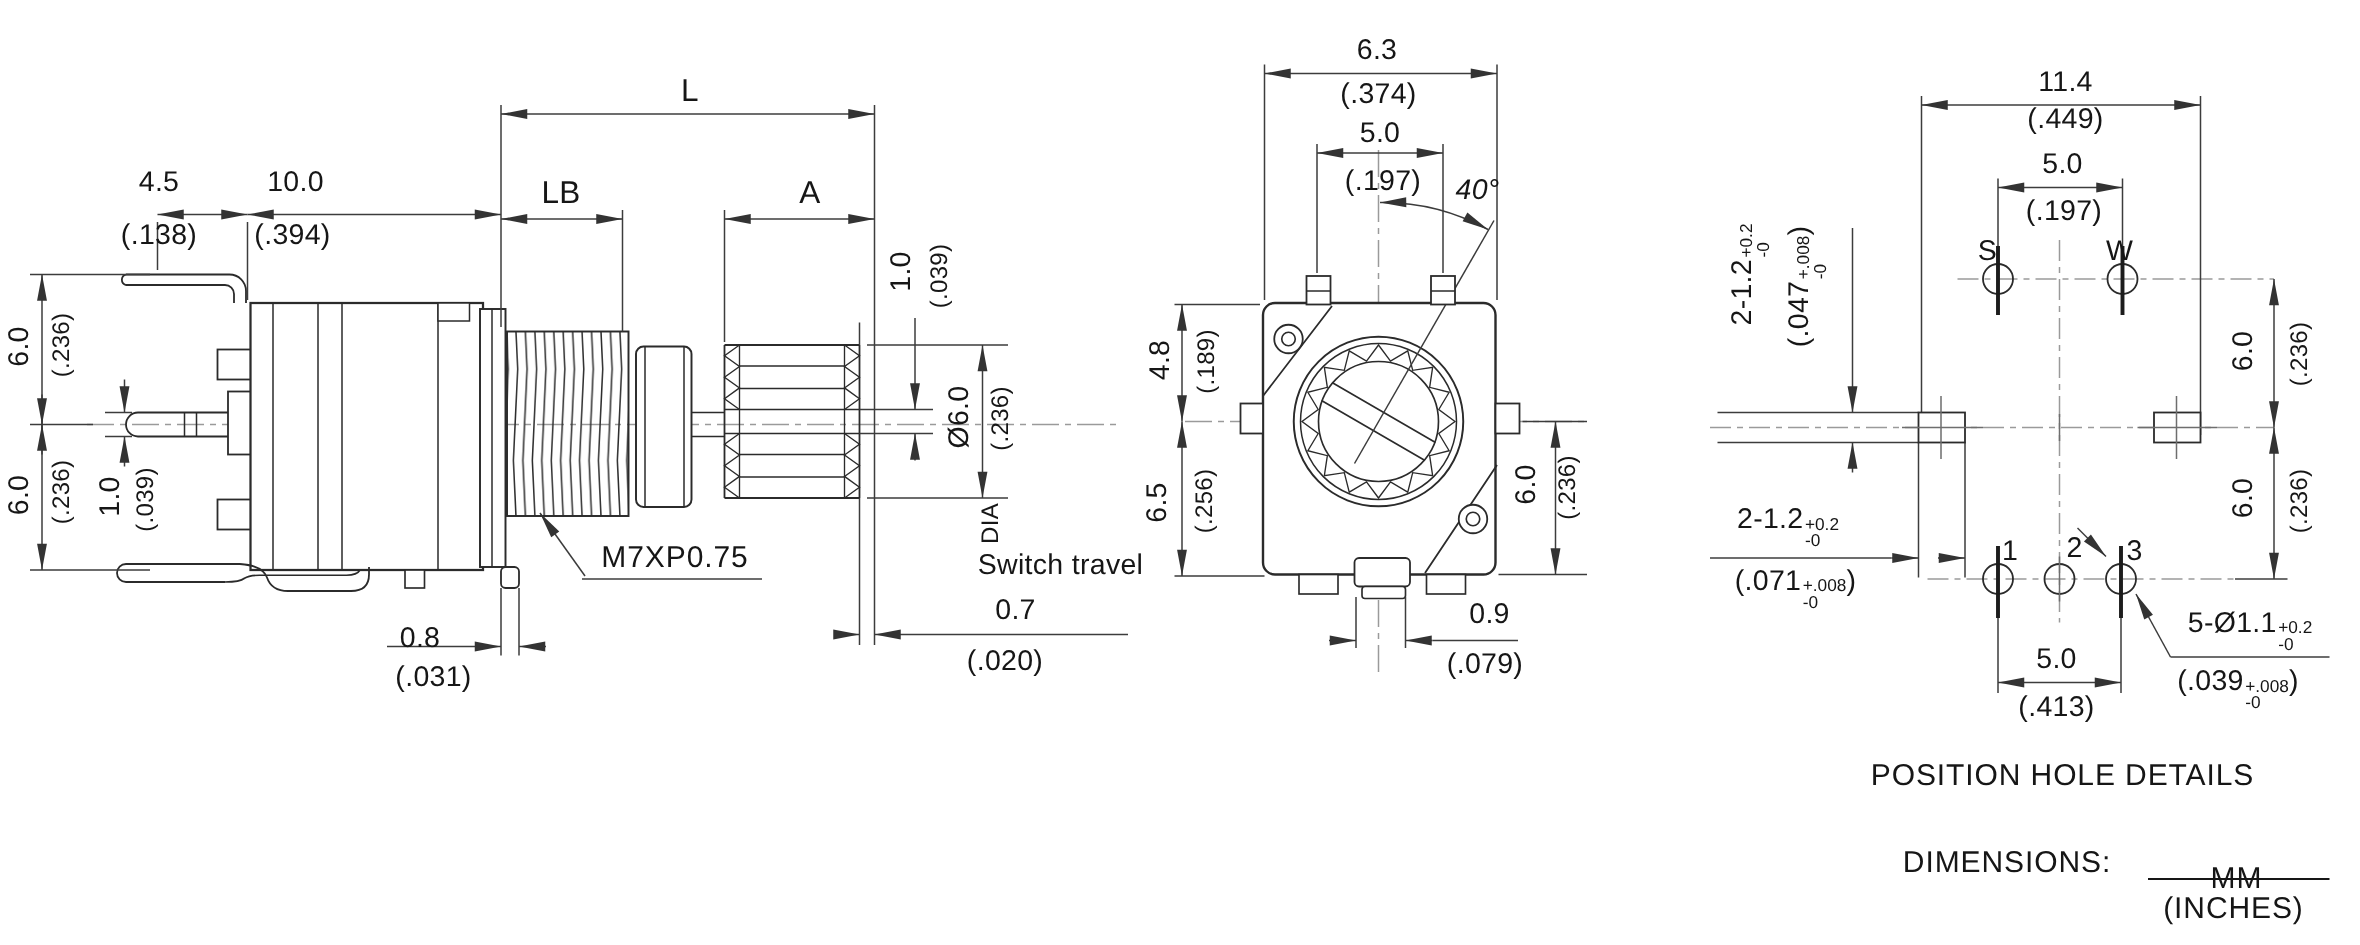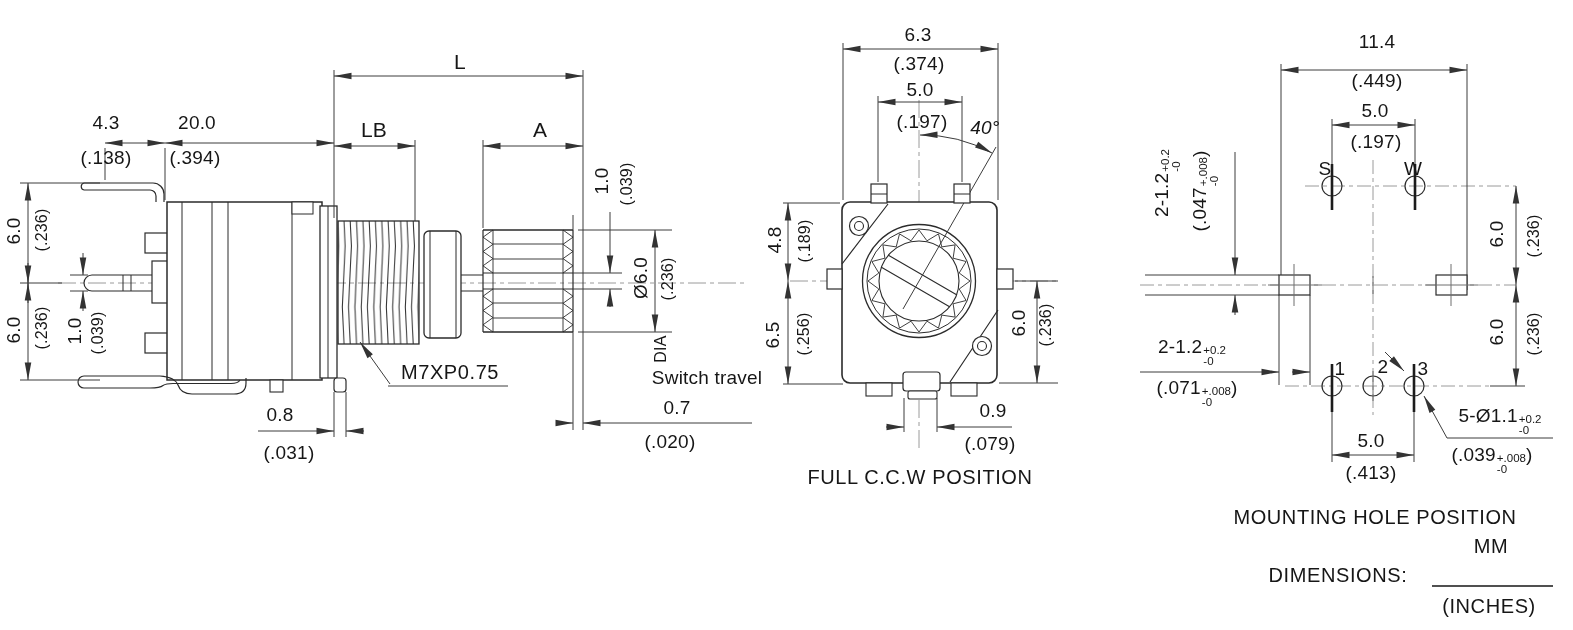--- a/index.html
+++ b/index.html
@@ -237,31 +237,31 @@
       <circle cx="1414" cy="386" r="10" stroke="#2b2b2b" stroke-width="1.2"></circle>
       <path d="M1332,364 V412 M1414,364 V412" stroke="#1c1c1c" stroke-width="2.6"></path>
       <path d="M1373,371 V401" stroke="#6e6e6e" stroke-width="1"></path>
     </g>
   </g>
 </svg>
 
 <div class="lbl big" style="left:460px;top:61px">L</div>
 <div class="lbl big" style="left:374px;top:129px">LB</div>
 <div class="lbl big" style="left:540px;top:129px">A</div>
-<div class="lbl" style="left:106px;top:122px">4.3</div>
+<div class="lbl" style="left:106px;top:122px">4.5</div>
 <div class="lbl" style="left:106px;top:157px">(.138)</div>
-<div class="lbl" style="left:197px;top:122px">20.0</div>
+<div class="lbl" style="left:197px;top:122px">10.0</div>
 <div class="lbl" style="left:195px;top:157px">(.394)</div>
 <div class="lbl rot" style="left:13px;top:231px">6.0</div>
 <div class="lbl rot sm" style="left:42px;top:230px">(.236)</div>
 <div class="lbl rot" style="left:13px;top:330px">6.0</div>
 <div class="lbl rot sm" style="left:42px;top:328px">(.236)</div>
 <div class="lbl rot" style="left:74px;top:331px">1.0</div>
 <div class="lbl rot sm" style="left:98px;top:333px">(.039)</div>
-<div class="lbl" style="left:280px;top:414px">0.8</div>
+<div class="lbl" style="left:280px;top:426px">0.8</div>
 <div class="lbl" style="left:289px;top:452px">(.031)</div>
 <div class="lbl cap" style="left:450px;top:372px">M7XP0.75</div>
 <div class="lbl rot" style="left:601px;top:181px">1.0</div>
 <div class="lbl rot sm" style="left:627px;top:184px">(.039)</div>
 <div class="lbl rot" style="left:640px;top:278px">Ø6.0</div>
 <div class="lbl rot sm" style="left:668px;top:279px">(.236)</div>
 <div class="lbl rot sm" style="left:661px;top:349px">DIA</div>
 <div class="lbl" style="left:707px;top:377px">Switch travel</div>
 <div class="lbl" style="left:677px;top:407px">0.7</div>
 <div class="lbl" style="left:670px;top:441px">(.020)</div>
@@ -272,23 +272,22 @@
 <div class="lbl" style="left:922px;top:121px">(.197)</div>
 <div class="lbl ital" style="left:985px;top:127px">40°</div>
 <div class="lbl rot" style="left:774px;top:240px">4.8</div>
 <div class="lbl rot sm" style="left:805px;top:241px">(.189)</div>
 <div class="lbl rot" style="left:772px;top:335px">6.5</div>
 <div class="lbl rot sm" style="left:804px;top:334px">(.256)</div>
 <div class="lbl rot" style="left:1018px;top:323px">6.0</div>
 <div class="lbl rot sm" style="left:1046px;top:325px">(.236)</div>
 <div class="lbl" style="left:993px;top:410px">0.9</div>
 <div class="lbl" style="left:990px;top:443px">(.079)</div>
-<div class="lbl cap" style="left:920px;top:477px">FULL C.C.W POSITION</div>
-
-<div class="lbl" style="left:1377px;top:41px">11.4</div>
+
+<div class="lbl" style="left:1377px;top:55px">11.4</div>
 <div class="lbl" style="left:1377px;top:80px">(.449)</div>
 <div class="lbl" style="left:1375px;top:110px">5.0</div>
 <div class="lbl" style="left:1376px;top:141px">(.197)</div>
 <div class="lbl" style="left:1325px;top:168px">S</div>
 <div class="lbl" style="left:1413px;top:168px">W</div>
 <div class="lbl rot" style="left:1166px;top:183px"><span>2-1.2</span><span class="tol">
         <span>+0.2</span>
         <span>-0</span>
       </span></div>
 <div class="lbl rot" style="left:1204px;top:191px"><span>(.047</span><span class="tol">
@@ -313,19 +312,19 @@
 <div class="lbl" style="left:1492px;top:459px"><span>(.039</span><span class="tol">
         <span>+.008</span>
         <span>-0</span>
       </span><span>)</span></div>
 <div class="lbl rot" style="left:1496px;top:234px">6.0</div>
 <div class="lbl rot sm" style="left:1534px;top:236px">(.236)</div>
 <div class="lbl rot" style="left:1496px;top:332px">6.0</div>
 <div class="lbl rot sm" style="left:1534px;top:334px">(.236)</div>
 <div class="lbl" style="left:1371px;top:440px">5.0</div>
 <div class="lbl" style="left:1371px;top:472px">(.413)</div>
-<div class="lbl cap" style="left:1375px;top:517px">MOUNTING HOLE POSITION</div>
+<div class="lbl cap" style="left:1375px;top:517px">POSITION HOLE DETAILS</div>
 
 <div class="lbl cap" style="left:1338px;top:575px">DIMENSIONS:</div>
-<div class="lbl cap" style="left:1491px;top:546px">MM</div>
+<div class="lbl cap" style="left:1491px;top:586px">MM</div>
 <div class="lbl cap" style="left:1489px;top:606px">(INCHES)</div>
 
 </div>
 
 </body></html>

